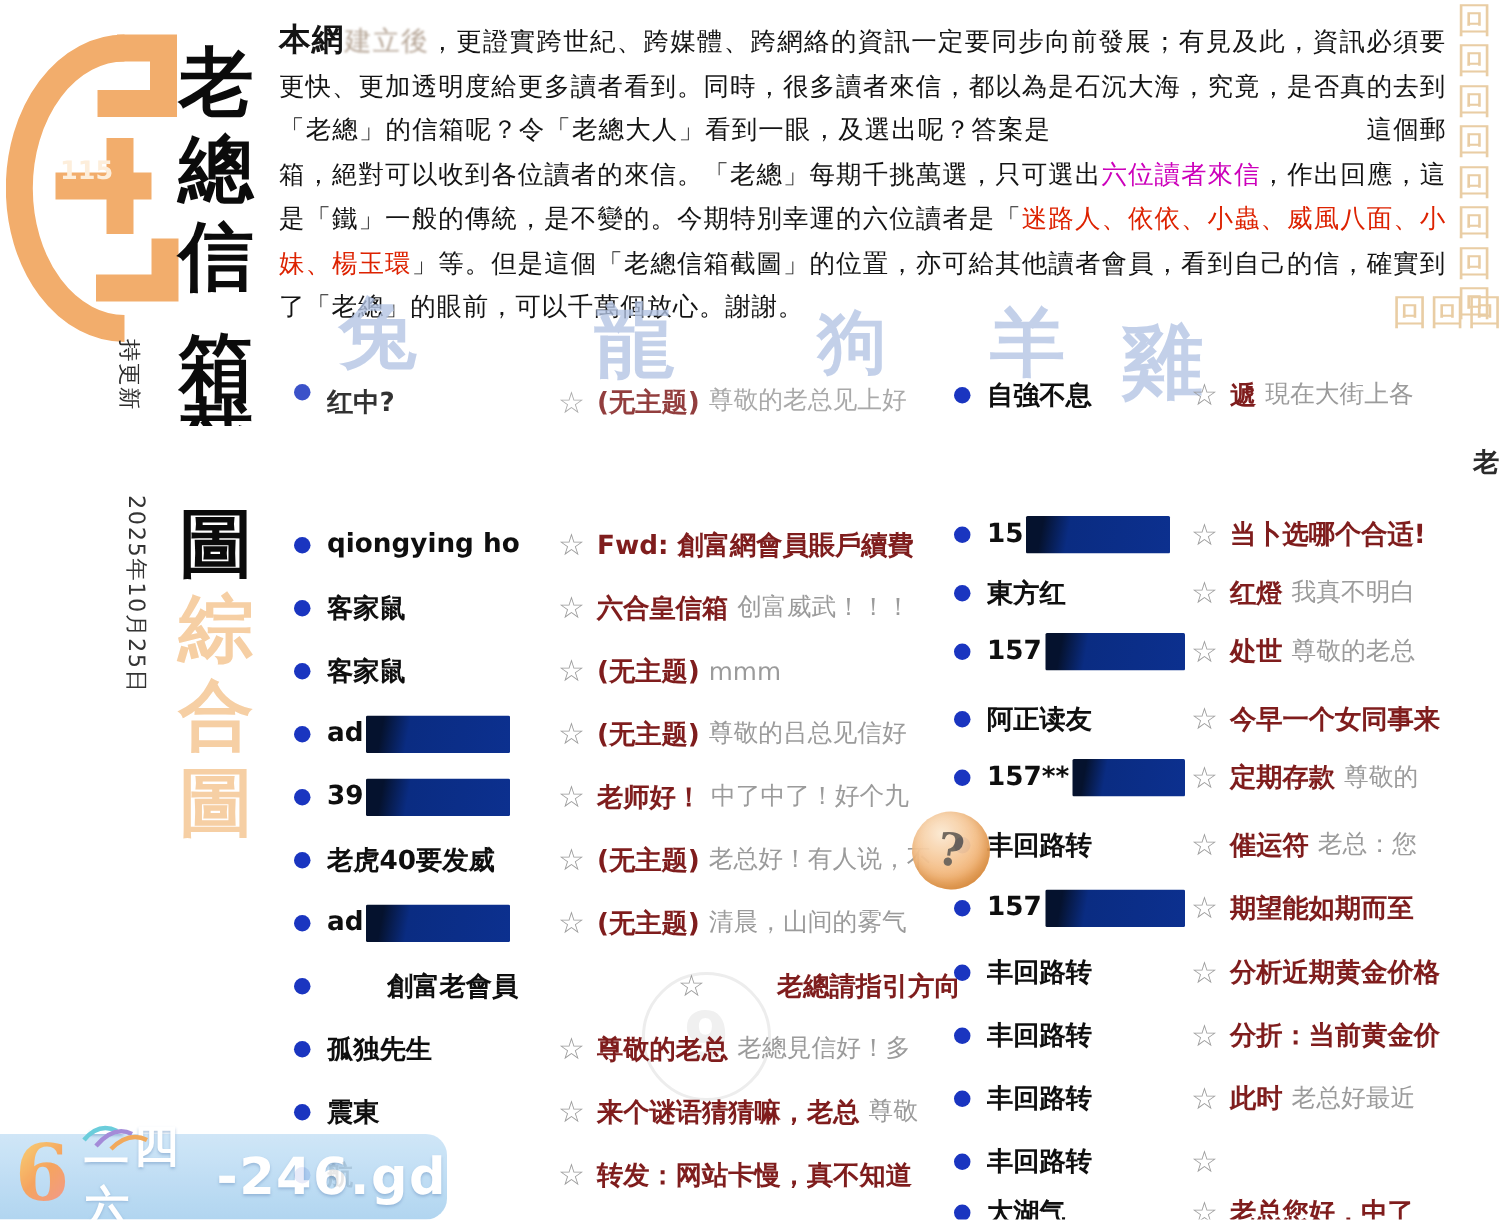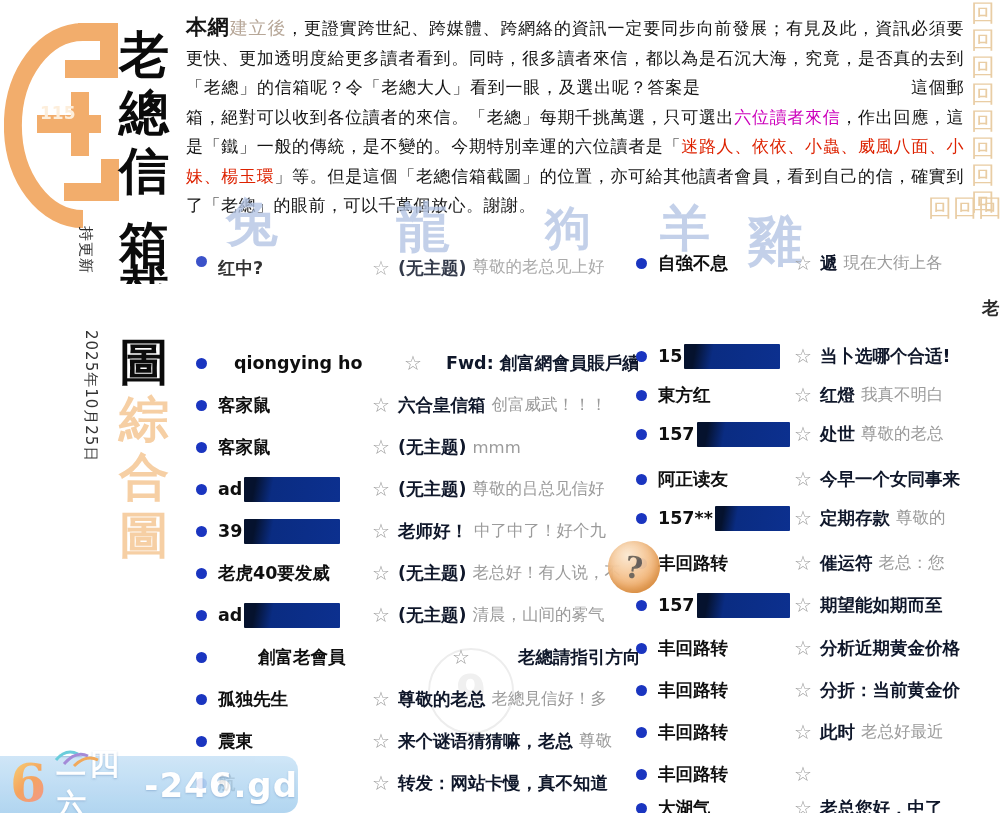--- a/index.html
+++ b/index.html
@@ -83,21 +83,21 @@
     display:flex; align-items:center; margin-left:11px; flex:none; overflow:hidden;
     font-weight:bold; font-size:17.5px; color:#0f0f0f;
   }
   .mail-row.left  .sender { width:150px; }
   .mail-row.right .sender { width:132px; }
   .redact {
     display:inline-block; width:96px; height:25px; margin-left:2px; border-radius:1px;
     background:linear-gradient(100deg,#05122e 0 12%,#0a2c82 30%,#0c308f);
   }
   .star { flex:none; width:26px; text-align:center; font-size:20px; color:#9d9d9d; margin-right:4px; }
-  .sub-b { font-weight:bold; font-size:17.5px; color:#0f172a; }
+  .sub-b { font-weight:bold; font-size:17.5px; color:#7f1d1d; }
   .sub-g { font-size:16.5px; color:#9b9b9b; margin-left:6px; }
 
   .floating-char { position:absolute; left:982px; top:296px; font-size:17.5px; font-weight:bold; color:#2b2b2b; }
 
   
   .q-icon {
     position:absolute; left:608px; top:541px; width:52px; height:52px; border-radius:50%;
     background:radial-gradient(circle at 35% 30%, #fbe9d2, #f4b97e 55%, #ea8f33);
     display:flex; align-items:center; justify-content:center;
     transform:rotate(8deg); z-index:5; opacity:.95;
@@ -187,21 +187,21 @@
     <div class="mail-row left clipped" style="top: 256px;">
     <span class="dot"></span>
     <span class="sender">
       <span>红中?</span>
 
     </span>
     <span class="star">☆</span>
     <span class="sub-b">(无主题)</span>
     <span class="sub-g">尊敬的老总见上好</span>
   </div>
-    <div class="mail-row left" style="top: 348px; gap: 16px;">
+    <div class="mail-row left" style="top: 348px;">
     <span class="dot"></span>
     <span class="sender">
       <span>qiongying ho</span>
 
     </span>
     <span class="star">☆</span>
     <span class="sub-b">Fwd: 創富網會員賬戶續費</span>
     <span class="sub-g"></span>
   </div>
     <div class="mail-row left" style="top: 390px;">

